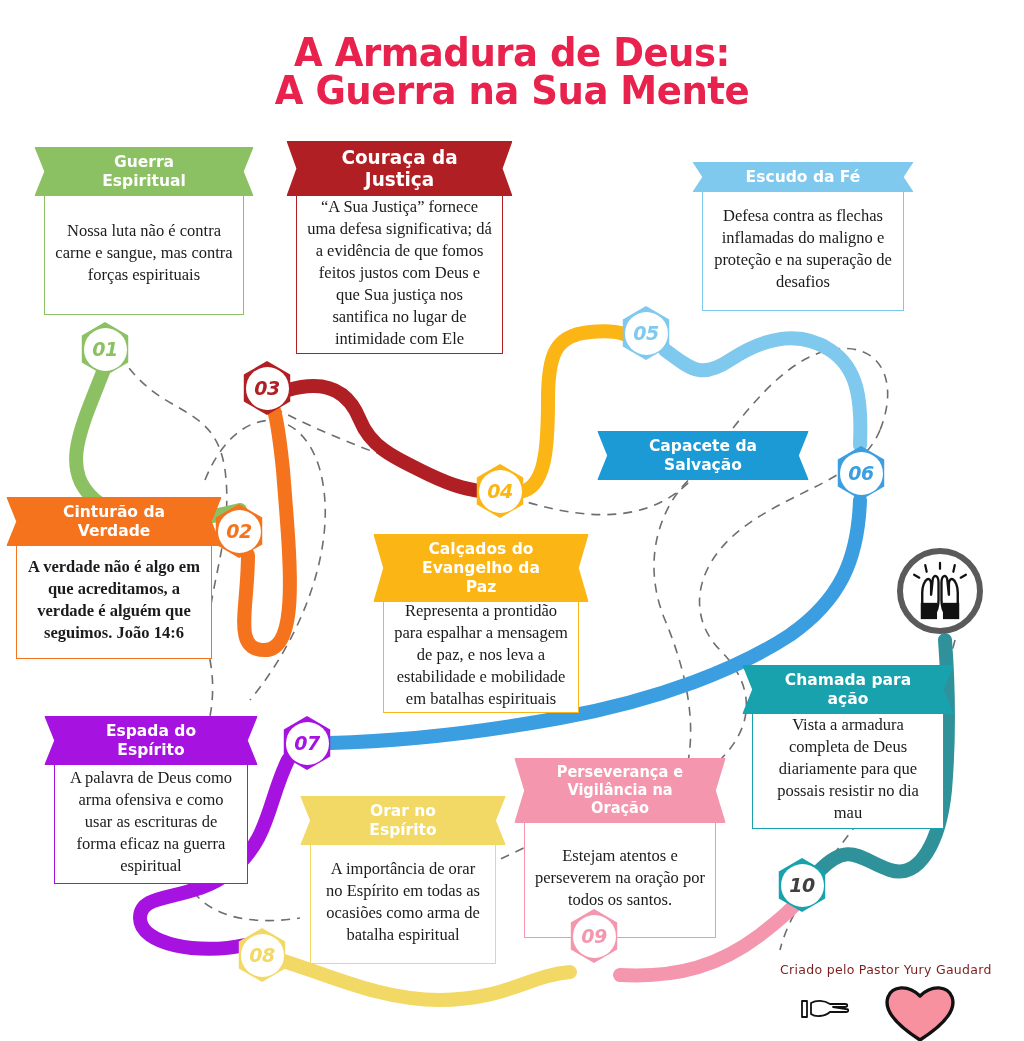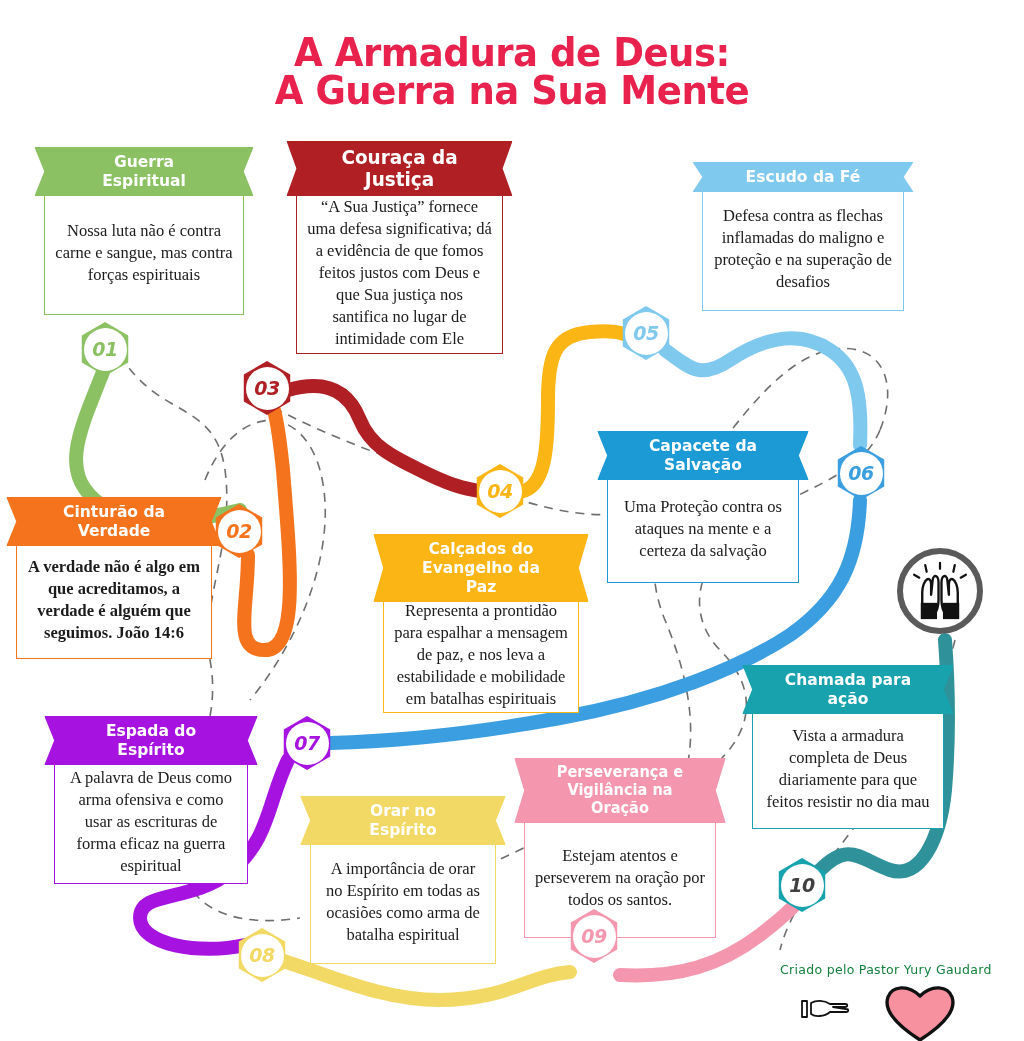--- a/index.html
+++ b/index.html
@@ -89,21 +89,21 @@
   
   #hands{
     position:absolute;left:897px;top:548px;width:86px;height:86px;
     border:6px solid #5a5a5a;border-radius:50%;background:#fff;z-index:7;
     box-sizing:border-box;
   }
   
   #credit{
     position:absolute;left:780px;top:962px;width:230px;
     font-family:"DejaVu Sans", sans-serif;
-    font-size:12.5px;color:#15803d;
+    font-size:12.5px;color:#7f1d1d;
     letter-spacing:0.3px;
   }
   #pointer{position:absolute;left:800px;top:993px;width:60px;height:34px;}
   #heart{position:absolute;left:880px;top:982px;width:80px;height:62px;}
 </style>
 </head>
 <body>
 
 <div id="stage">
 
@@ -242,21 +242,20 @@
     <div class="ribbon" style="background:#7fc8ee">
       <span class="rb-in">Escudo da Fé</span>
     </div>
     <div class="rbody" style="border-color:#7fc8ee;height:122px;display:flex;align-items:center;justify-content:center;">Defesa contra as flechas inflamadas do maligno e proteção e na superação de desafios</div>
   </div>
 
   <div class="card" style="left:607px;top:431px;width:192px;">
     <div class="ribbon" style="background:#1b9ad6">
       <span class="rb-in">Capacete da Salvação</span>
     </div>
-    <div class="rbody" style="border-color:#1b9ad6;height:106px;display:flex;align-items:center;justify-content:center;">Uma Proteção contra os ataques na mente e a certeza da salvação</div>
   </div>
 
   <div class="card" style="left:310px;top:796px;width:186px;">
     <div class="ribbon" style="background:#f2d965">
       <span class="rb-in">Orar no Espírito</span>
     </div>
     <div class="rbody" style="border-color:#f2d965;height:122px;display:flex;align-items:center;justify-content:center;">A importância de orar no Espírito em todas as ocasiões como arma de batalha espiritual</div>
   </div>
 
   <div class="card" style="left:54px;top:716px;width:194px;">
@@ -270,21 +269,21 @@
     <div class="ribbon" style="background:#f497ae;font-size:15px;line-height:18px;">
       <span class="rb-in">Perseverança e Vigilância na Oração</span>
     </div>
     <div class="rbody" style="border-color:#f497ae;height:118px;display:flex;align-items:center;justify-content:center;">Estejam atentos e perseverem na oração por todos os santos.</div>
   </div>
 
   <div class="card" style="left:744px;top:665px;width:192px;padding-left:8px;">
     <div class="ribbon" style="background:#17a2ad">
       <span class="rb-in">Chamada para ação</span>
     </div>
-    <div class="rbody" style="border-color:#17a2ad;height:118px;display:flex;align-items:center;justify-content:center;">Vista a armadura completa de Deus diariamente para que feitos resistir no dia mau</div>
+    <div class="rbody" style="border-color:#17a2ad;height:118px;display:flex;align-items:center;justify-content:center;">Vista a armadura completa de Deus diariamente para que possais resistir no dia mau</div>
   </div>
 
   <div id="hands">
     <svg viewBox="0 0 100 100" width="74" height="74" style="position:absolute;left:0;top:0;">
       <g stroke="#111" stroke-width="3" fill="#fff" stroke-linecap="round">
         <path d="M32 24 L30 15 M50 20 L50 12 M68 24 L70 15 M22 32 L15 28 M78 32 L85 28" fill="none"></path>
       </g>
       <g fill="#fff" stroke="#111" stroke-width="3.2" stroke-linejoin="round">
         <path d="M26 80 L26 52 C26 44 29 36 33 34 C36 33 38 36 38 41
                  L38 55 L40 36 C40 31 43 29 45 30 C47 31 48 34 48 39

